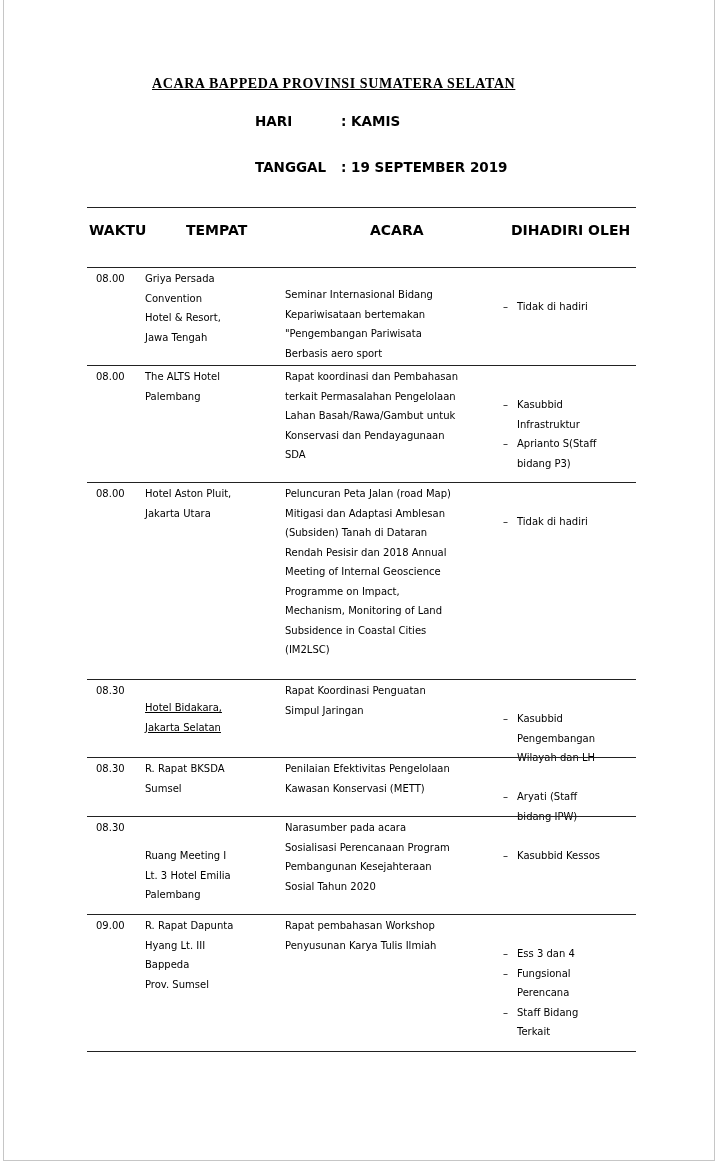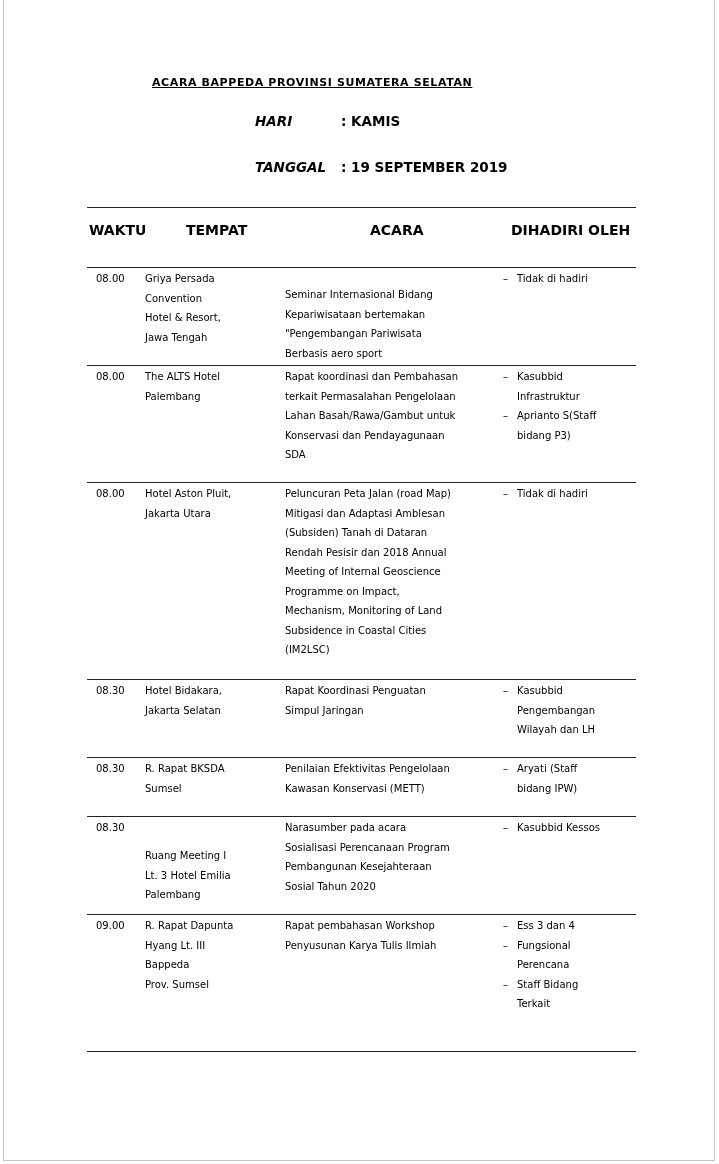--- a/index.html
+++ b/index.html
@@ -1,32 +1,32 @@
 <!DOCTYPE html>
 <html><head>
 <meta charset="utf-8">
 <style>
   html, body { margin: 0; padding: 0; background: #ffffff; }
   body { width: 719px; height: 1164px; position: relative; overflow: hidden;
          font-family: "DejaVu Sans", sans-serif; color: #000; }
   .page { position: absolute; left: 3px; top: -2px; width: 712px; height: 1163px;
           border: 1px solid #c6c6c6; border-top: none; box-sizing: border-box; background: #fff; }
-  .title { position: absolute; left: 152px; top: 76px; font-size: 11px; font-weight: bold;
-           text-decoration: underline; letter-spacing: 0.6px; white-space: nowrap; }
+  .title { position: absolute; left: 152px; top: 76px; font-size: 14px; font-weight: bold;
+           text-decoration: underline; letter-spacing: 0.6px; white-space: nowrap; font-family: Liberation Serif, serif; }
   .meta-row { position: absolute; left: 255px; font-size: 13.5px; font-weight: bold; white-space: nowrap; }
-  .meta-label { display: inline-block; width: 86px; font-style: italic; }
+  .meta-label { display: inline-block; width: 86px; }
   .meta-row.r1 { top: 113px; }
   .meta-row.r2 { top: 144px; margin-top: 15px; }
   .hr { position: absolute; left: 87px; width: 549px; height: 1px; background: #222; }
   .hdr { position: absolute; top: 222px; font-size: 14px; font-weight: bold; white-space: nowrap; }
   .cell { position: absolute; font-size: 10px; line-height: 19.5px; white-space: pre; }
   .time { left: 96px; }
   .place { left: 145px; }
   .event { left: 285px; }
-  .attend { left: 503px; }
+  .attend { left: 503px; margin-top: 28px; }
   .att-line { display: block; }
   .dash { display: inline-block; width: 14px; }
 </style>
 </head>
 <body>
 
 <div class="page">
 </div>
 
 <div class="title">ACARA BAPPEDA PROVINSI SUMATERA SELATAN</div>
@@ -75,21 +75,21 @@
 (Subsiden) Tanah di Dataran
 Rendah Pesisir dan 2018 Annual
 Meeting of Internal Geoscience
 Programme on Impact,
 Mechanism, Monitoring of Land
 Subsidence in Coastal Cities
 (IM2LSC)</div>
     <div class="cell attend" style="top: 484px;"><span class="att-line"><span class="dash">–</span>Tidak di hadiri</span></div>
     <div class="hr" style="top: 679px;"></div>
     <div class="cell time" style="top: 681px;">08.30</div>
-    <div class="cell place" style="top: 681px;">Hotel Bidakara,
+    <div class="cell place" style="top: 698px; text-decoration: underline;">Hotel Bidakara,
 Jakarta Selatan</div>
     <div class="cell event" style="top: 681px;">Rapat Koordinasi Penguatan
 Simpul Jaringan</div>
     <div class="cell attend" style="top: 681px;"><span class="att-line"><span class="dash">–</span>Kasubbid</span><span class="att-line"><span class="dash"></span>Pengembangan</span><span class="att-line"><span class="dash"></span>Wilayah dan LH</span></div>
     <div class="hr" style="top: 757px;"></div>
     <div class="cell time" style="top: 759px;">08.30</div>
     <div class="cell place" style="top: 759px;">R. Rapat BKSDA
 Sumsel</div>
     <div class="cell event" style="top: 759px;">Penilaian Efektivitas Pengelolaan
 Kawasan Konservasi (METT)</div>

